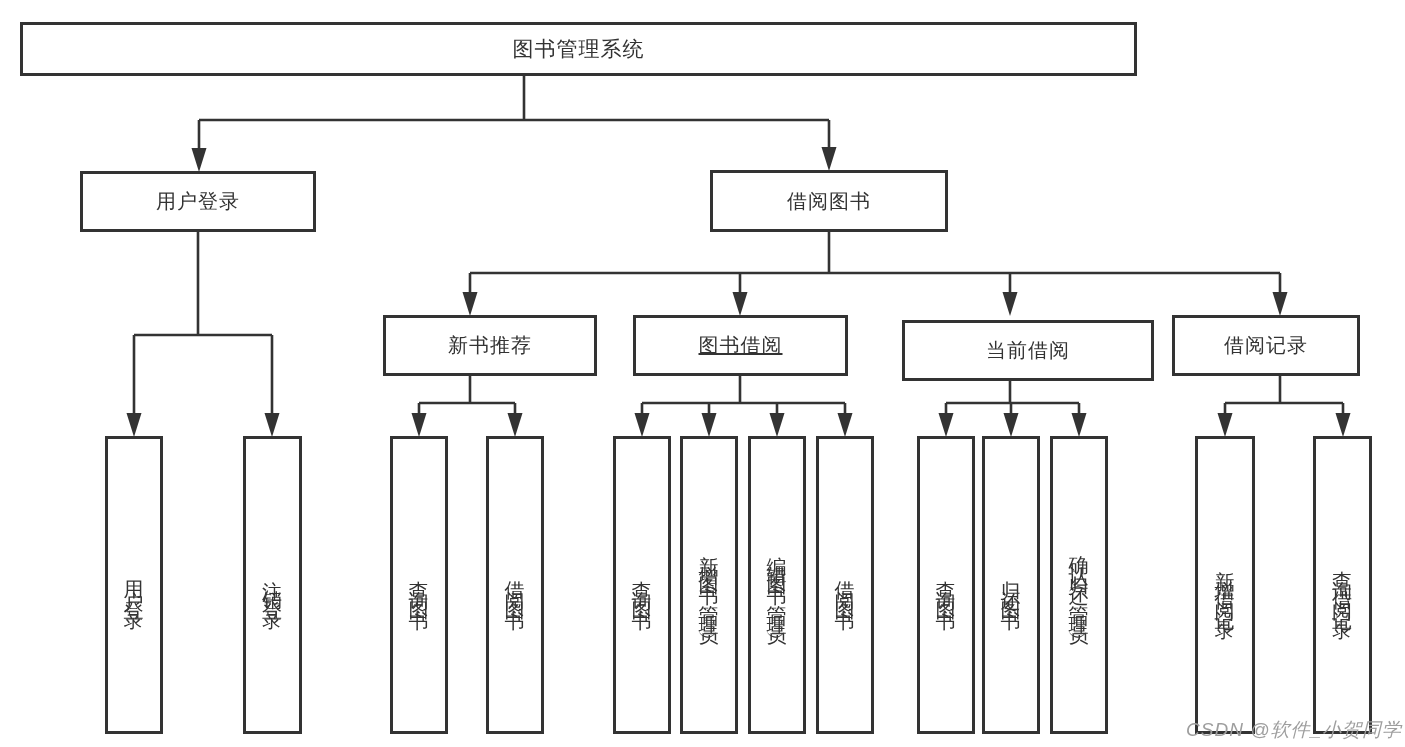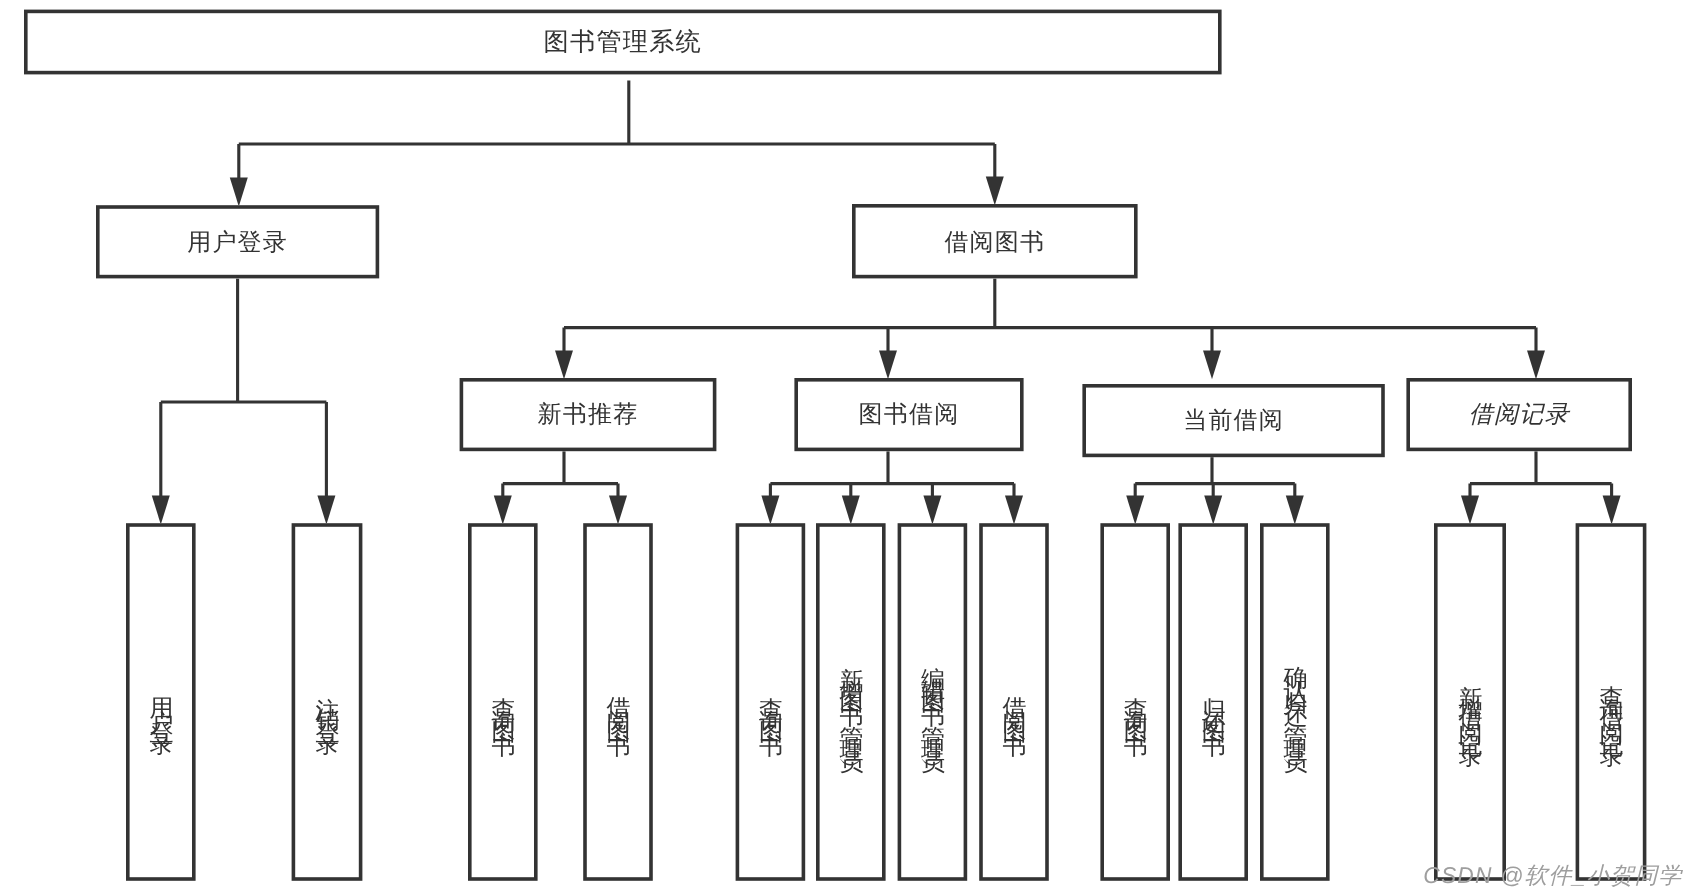--- a/index.html
+++ b/index.html
@@ -34,27 +34,27 @@
   .node.root{font-size:21px;}
   .vbox>span{
     writing-mode:vertical-rl;
     text-orientation:mixed;
     letter-spacing:10px;
     line-height:22px;
     font-size:20px;
     white-space:nowrap;
   }
   
-  .b-root {left:20px;  top:8px;  width:998px; height:54px;}
+  .b-root {left:20px;  top:22px;  width:1117px; height:54px;}
   .b-l2a  {left:80px;  top:171px; width:236px; height:61px;}
   .b-l2b  {left:710px; top:170px; width:238px; height:62px;}
   .b-l3a  {left:363px; top:315px; width:214px; height:61px;margin-left:20px;}
-  .b-l3b  {left:662px; top:315px; width:191px; height:61px;}
+  .b-l3b  {left:633px; top:315px; width:215px; height:61px;text-decoration:underline;}
   .b-l3c  {left:902px; top:320px; width:252px; height:61px;}
-  .b-l3d  {left:1172px;top:315px; width:188px; height:61px;font-style:italic;}
+  .b-l3d  {left:1172px;top:315px; width:188px; height:61px;}
   .tall   {top:436px;height:298px;width:58px;}
   .t1 {left:105px;} .t2 {left:243px;width:59px;}
   .t3 {left:390px;} .t4 {left:486px;}
   .t5 {left:613px;} .t6 {left:680px;} .t7 {left:748px;} .t8 {left:816px;}
   .t9 {left:917px;} .t10{left:982px;} .t11{left:1050px;}
   .t12{left:1195px;width:60px;} .t13{left:1313px;width:59px;}
   .watermark{
     position:absolute;
     right:3px;bottom:4px;
     font-size:19px;

